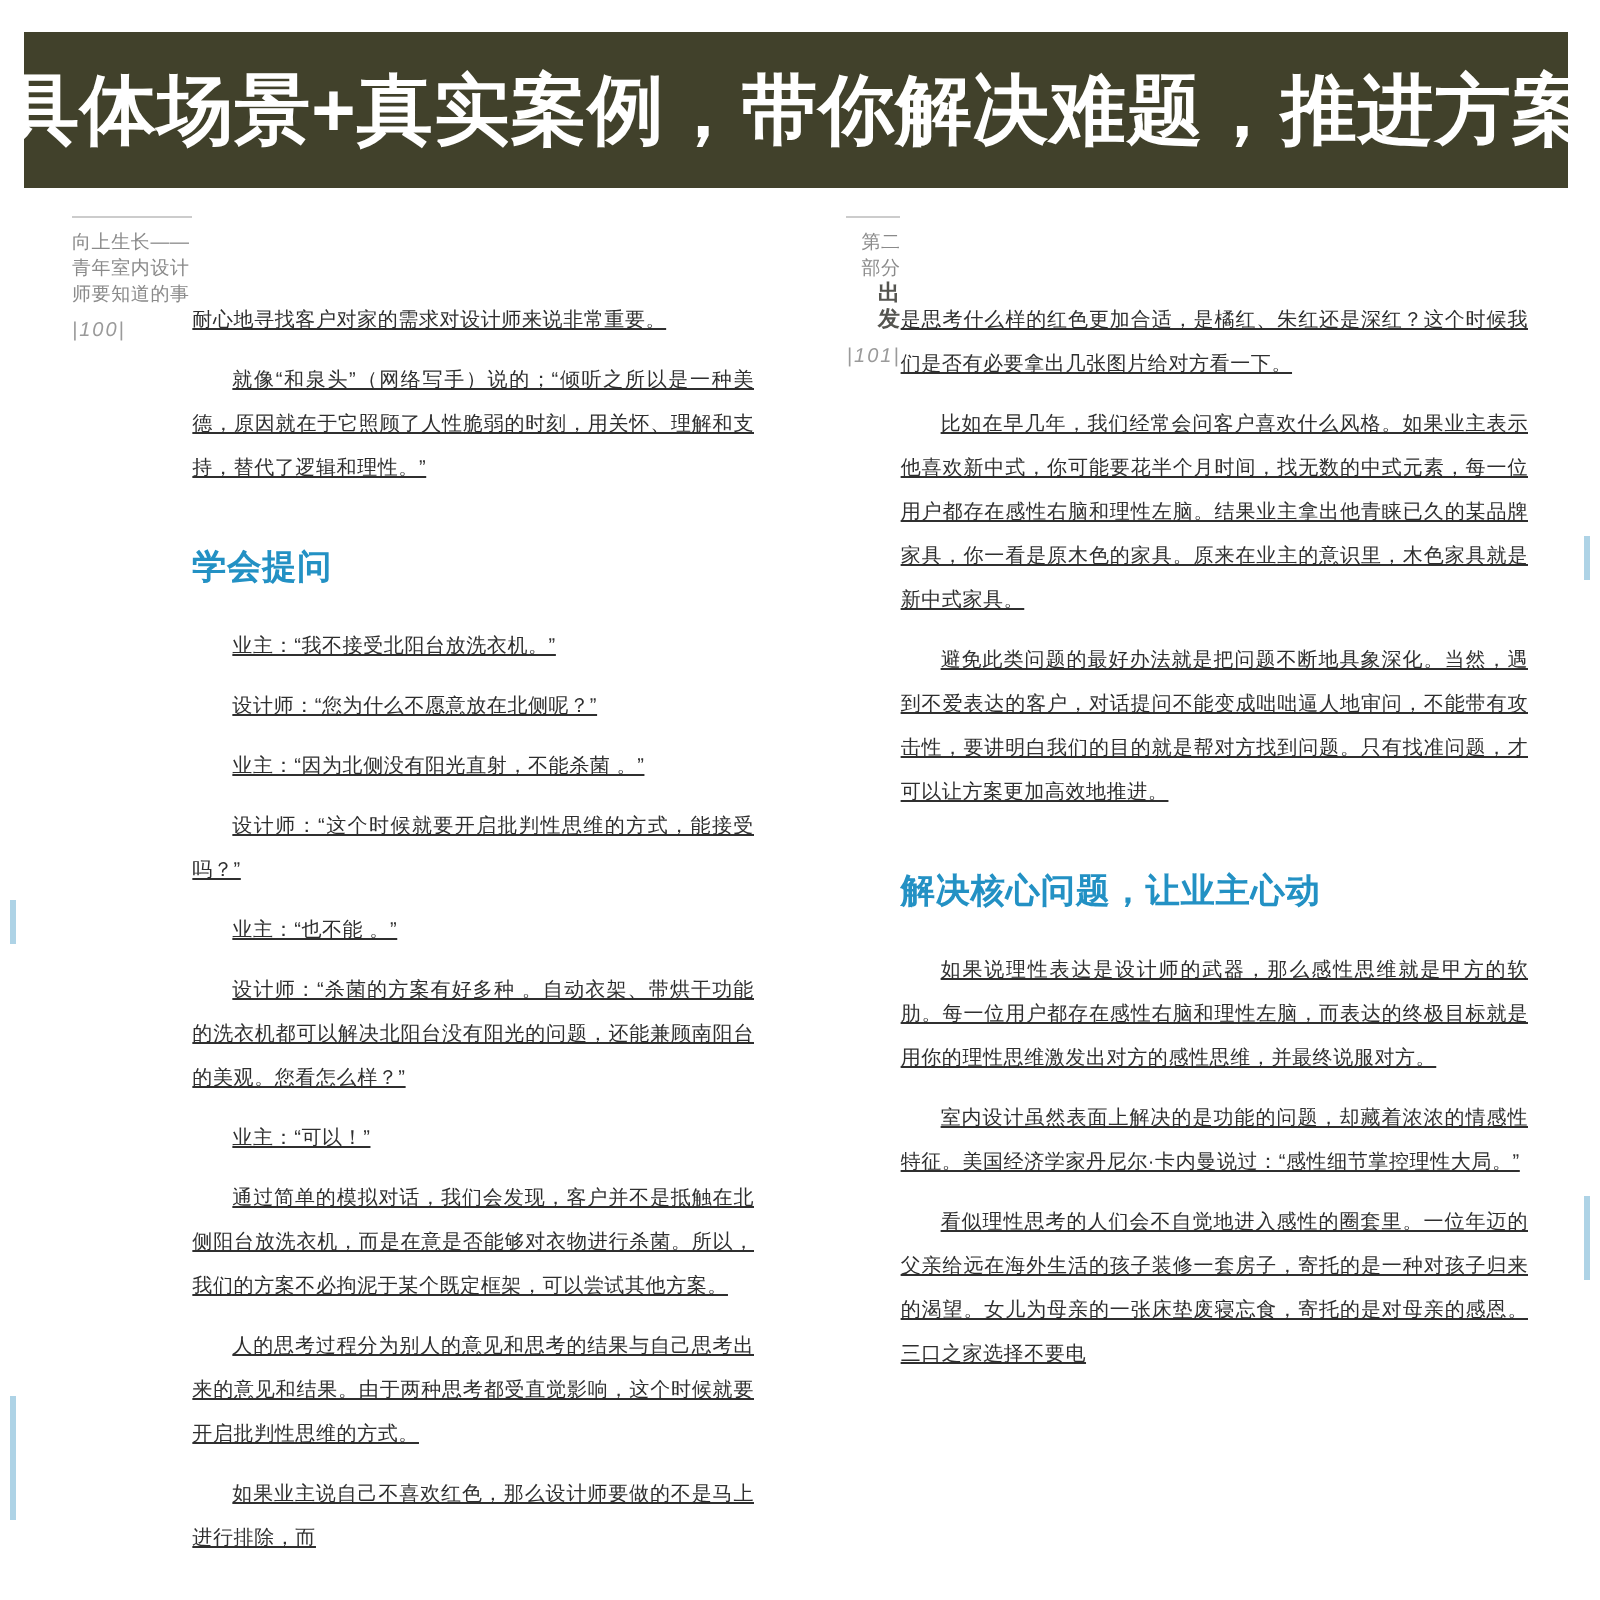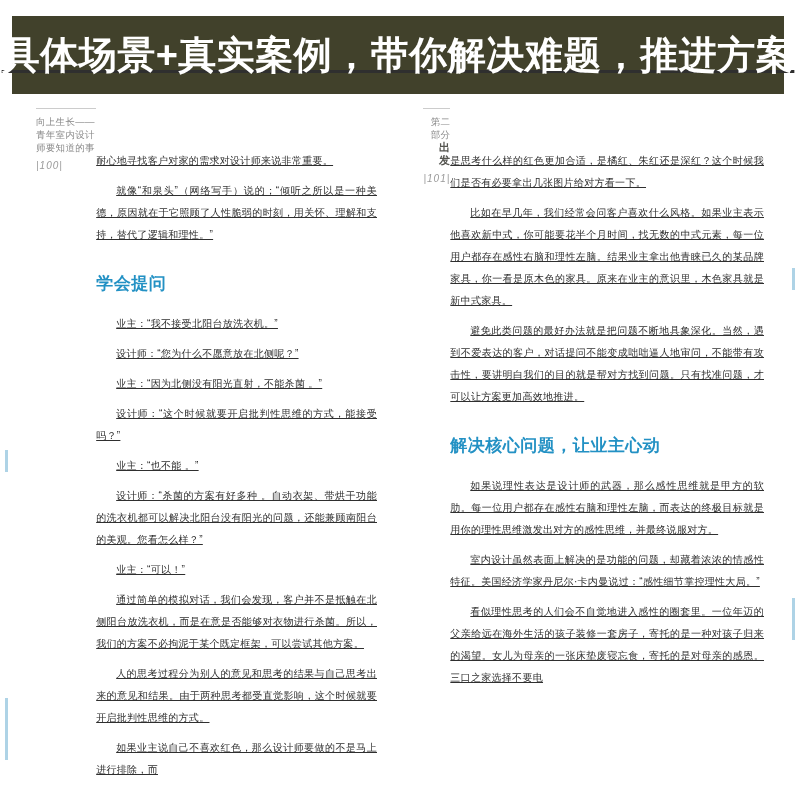--- a/index.html
+++ b/index.html
@@ -11,21 +11,21 @@
     overflow: hidden;
     color: var(--body-text, #2f2f2f);
   }
 
   
   .banner {
     position: absolute;
     top: 16px; left: 12px; right: 16px;
     height: 78px;
     background: var(--banner-bg, #41412b);
-    display: flex; align-items: center; justify-content: center; text-decoration: underline;
+    display: flex; align-items: center; justify-content: center;
   }
   .banner-text {
     color: var(--banner-fg, #ffffff);
     font-weight: bold;
     font-size: 38px;
     letter-spacing: 0.5px;
     white-space: nowrap;
   }
 
   

